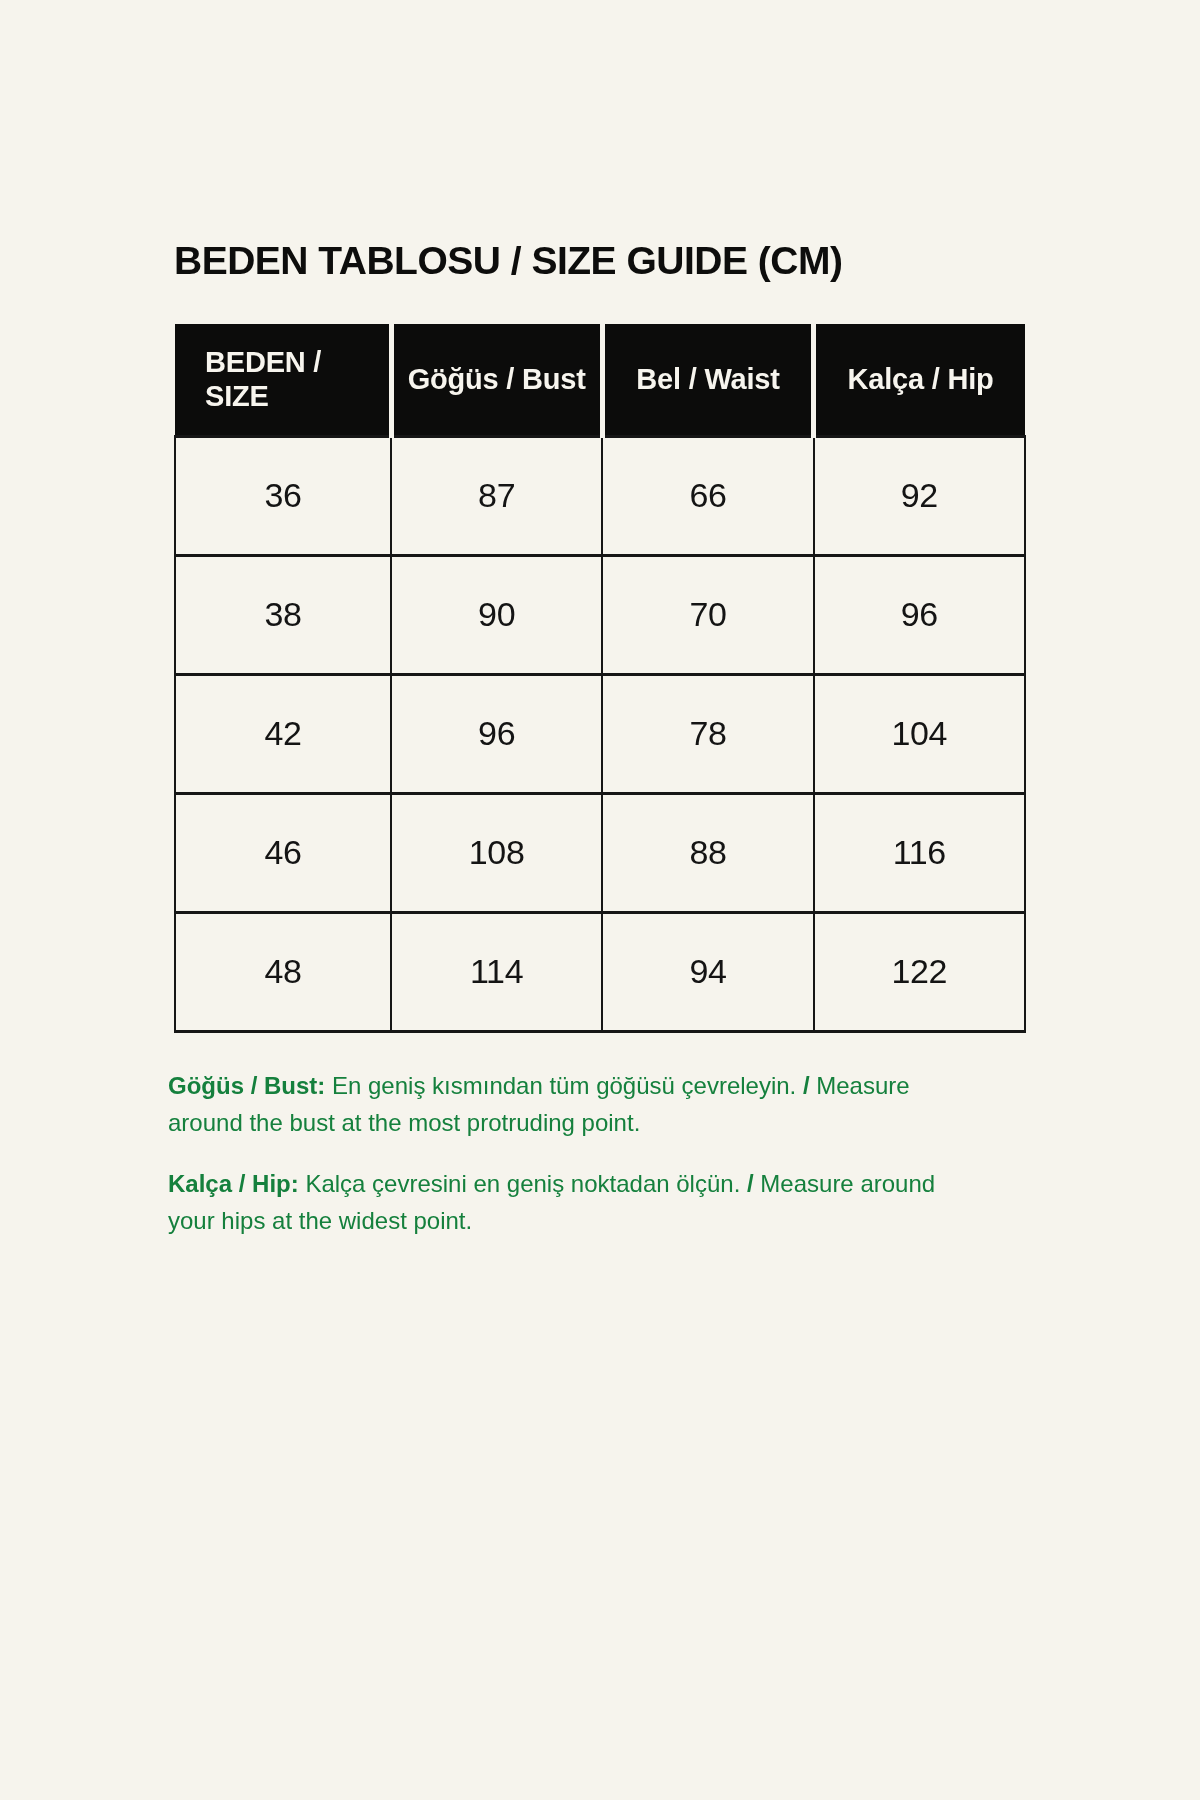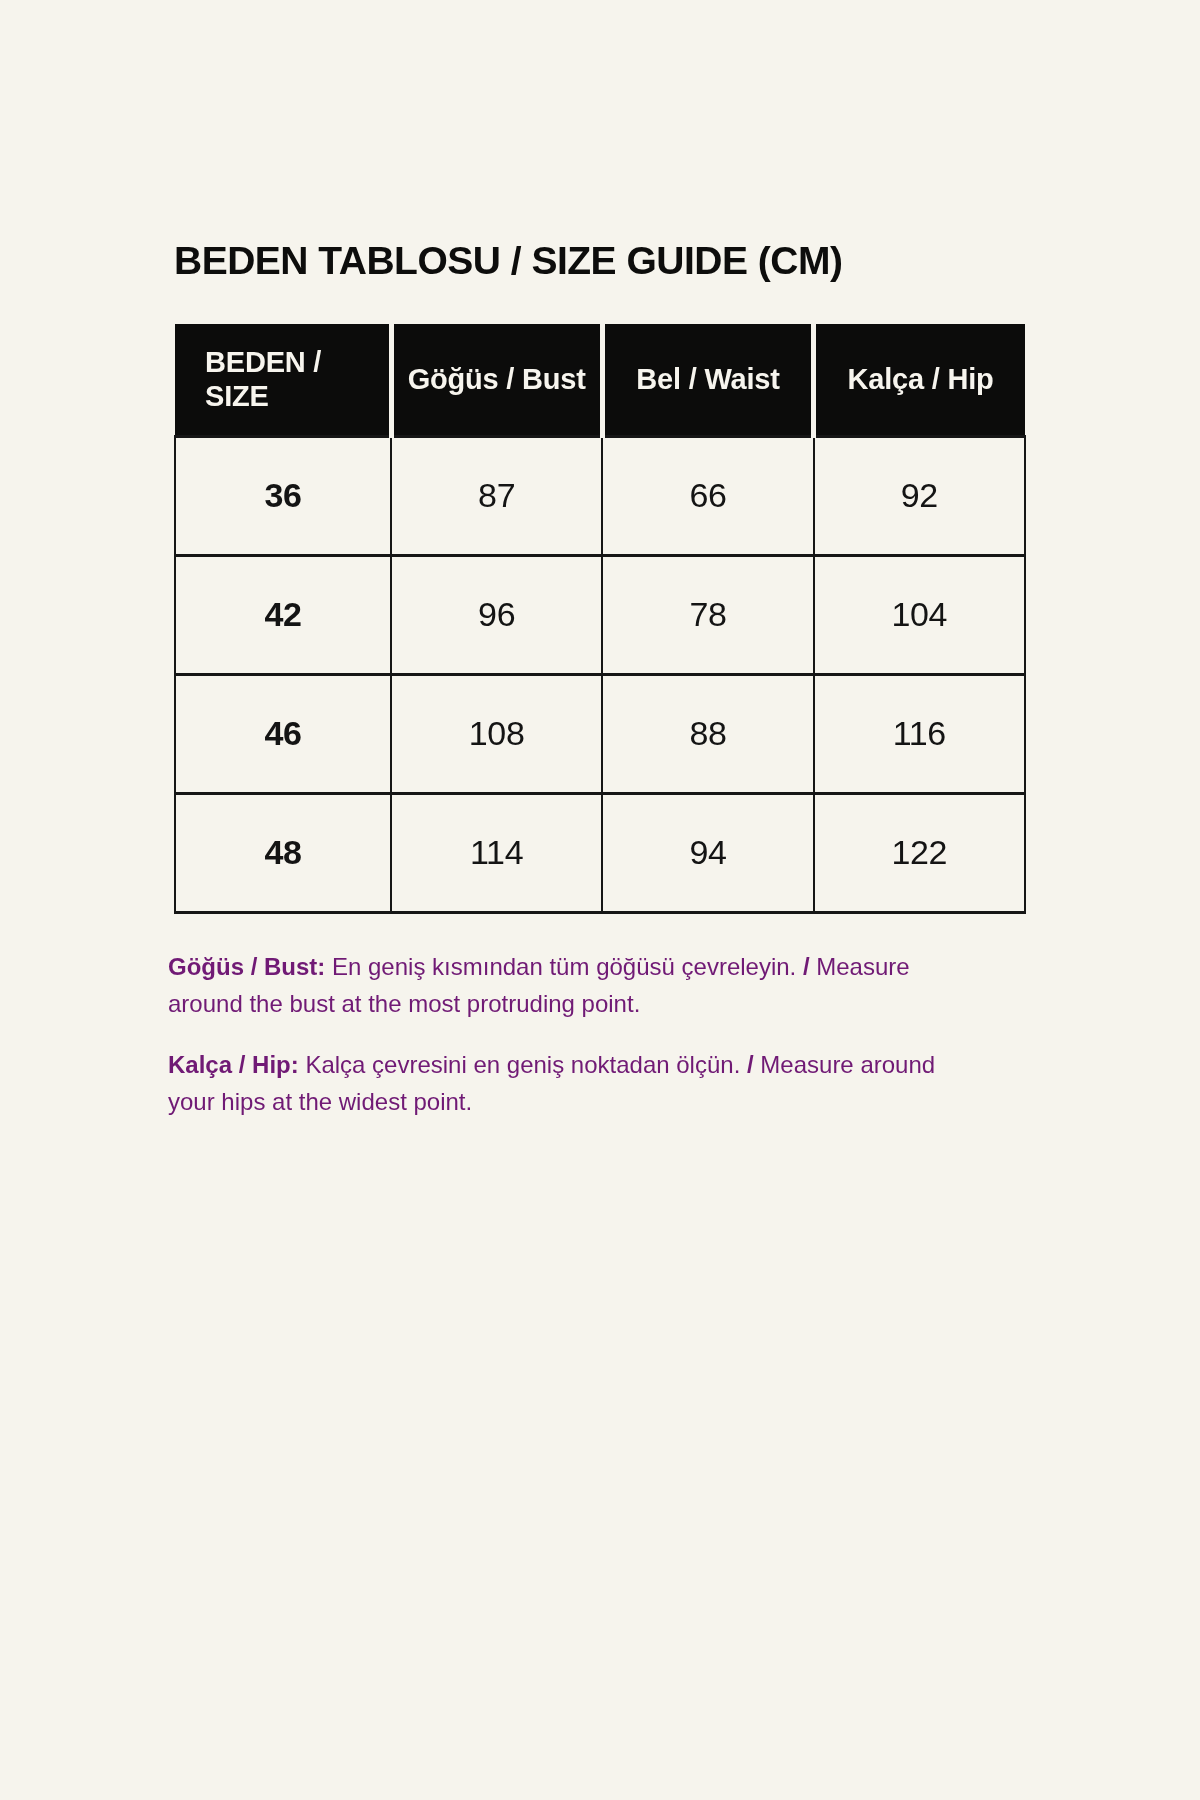--- a/index.html
+++ b/index.html
@@ -45,24 +45,24 @@
   thead th + th{border-left:5px solid var(--background,#f6f4ed);}
   tbody td{
     height:119px;text-align:center;vertical-align:middle;
     font-size:34px;letter-spacing:-0.3px;color:var(--body_text,#141414);
     border-left:2px solid var(--border,#161616);
     border-right:2px solid var(--border,#161616);
     border-top:3px solid var(--border,#161616);
     border-bottom:3px solid var(--border,#161616);
     padding:0;
   }
-  tbody td.size-cell{font-weight:700;}
+  tbody td.size-cell{font-weight:400;}
   .notes{
     margin:34px 0 0 -6px;width:800px;
-    font-size:24px;line-height:37px;color:#701a75;
+    font-size:24px;line-height:37px;color:#15803d;
   }
   .notes p{margin:0 0 24px 0;}
   .notes p:last-child{margin-bottom:12px;}
   .notes b{font-weight:700;}
 </style>
 </head>
 <body>
 
 <div class="sheet">
   <div class="content">
@@ -83,20 +83,26 @@
           <th>Bel / Waist</th>
           <th>Kalça / Hip</th>
         </tr>
       </thead>
       <tbody>
         <tr>
           <td class="size-cell">36</td>
           <td>87</td>
           <td>66</td>
           <td>92</td>
+        </tr>
+        <tr>
+          <td class="size-cell">38</td>
+          <td>90</td>
+          <td>70</td>
+          <td>96</td>
         </tr>
         <tr>
           <td class="size-cell">42</td>
           <td>96</td>
           <td>78</td>
           <td>104</td>
         </tr>
         <tr>
           <td class="size-cell">46</td>
           <td>108</td>

